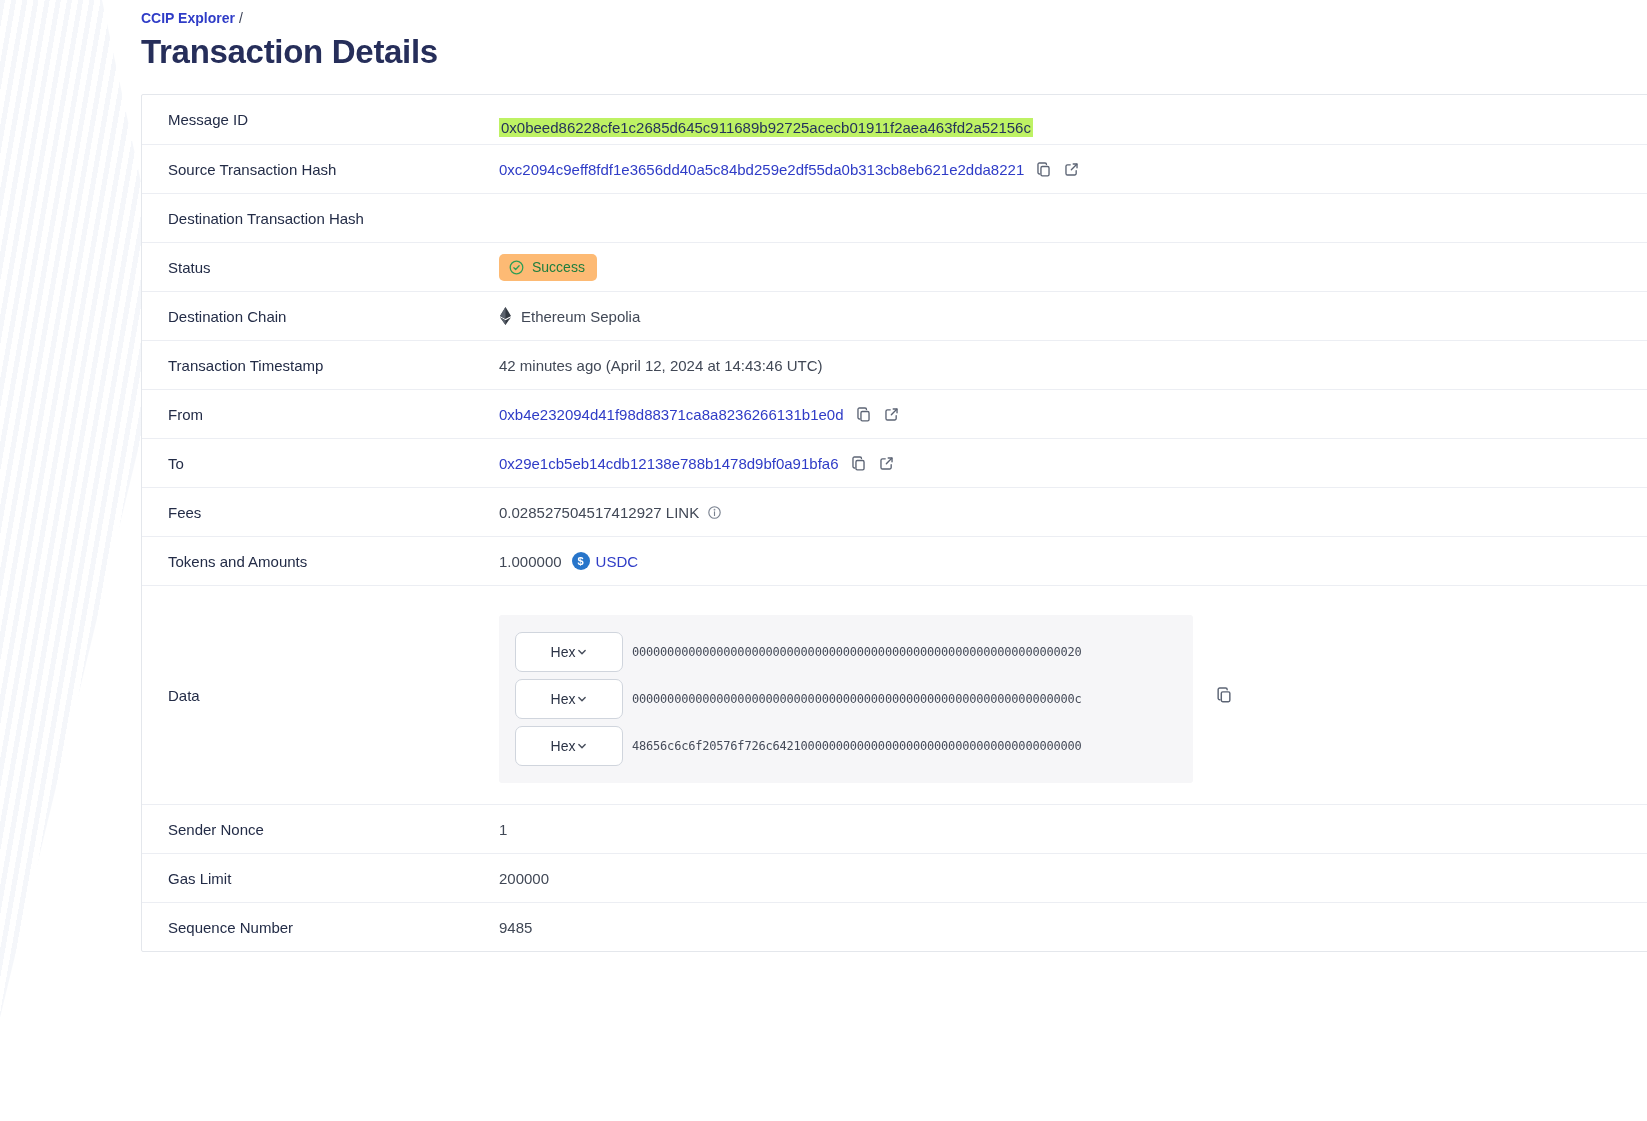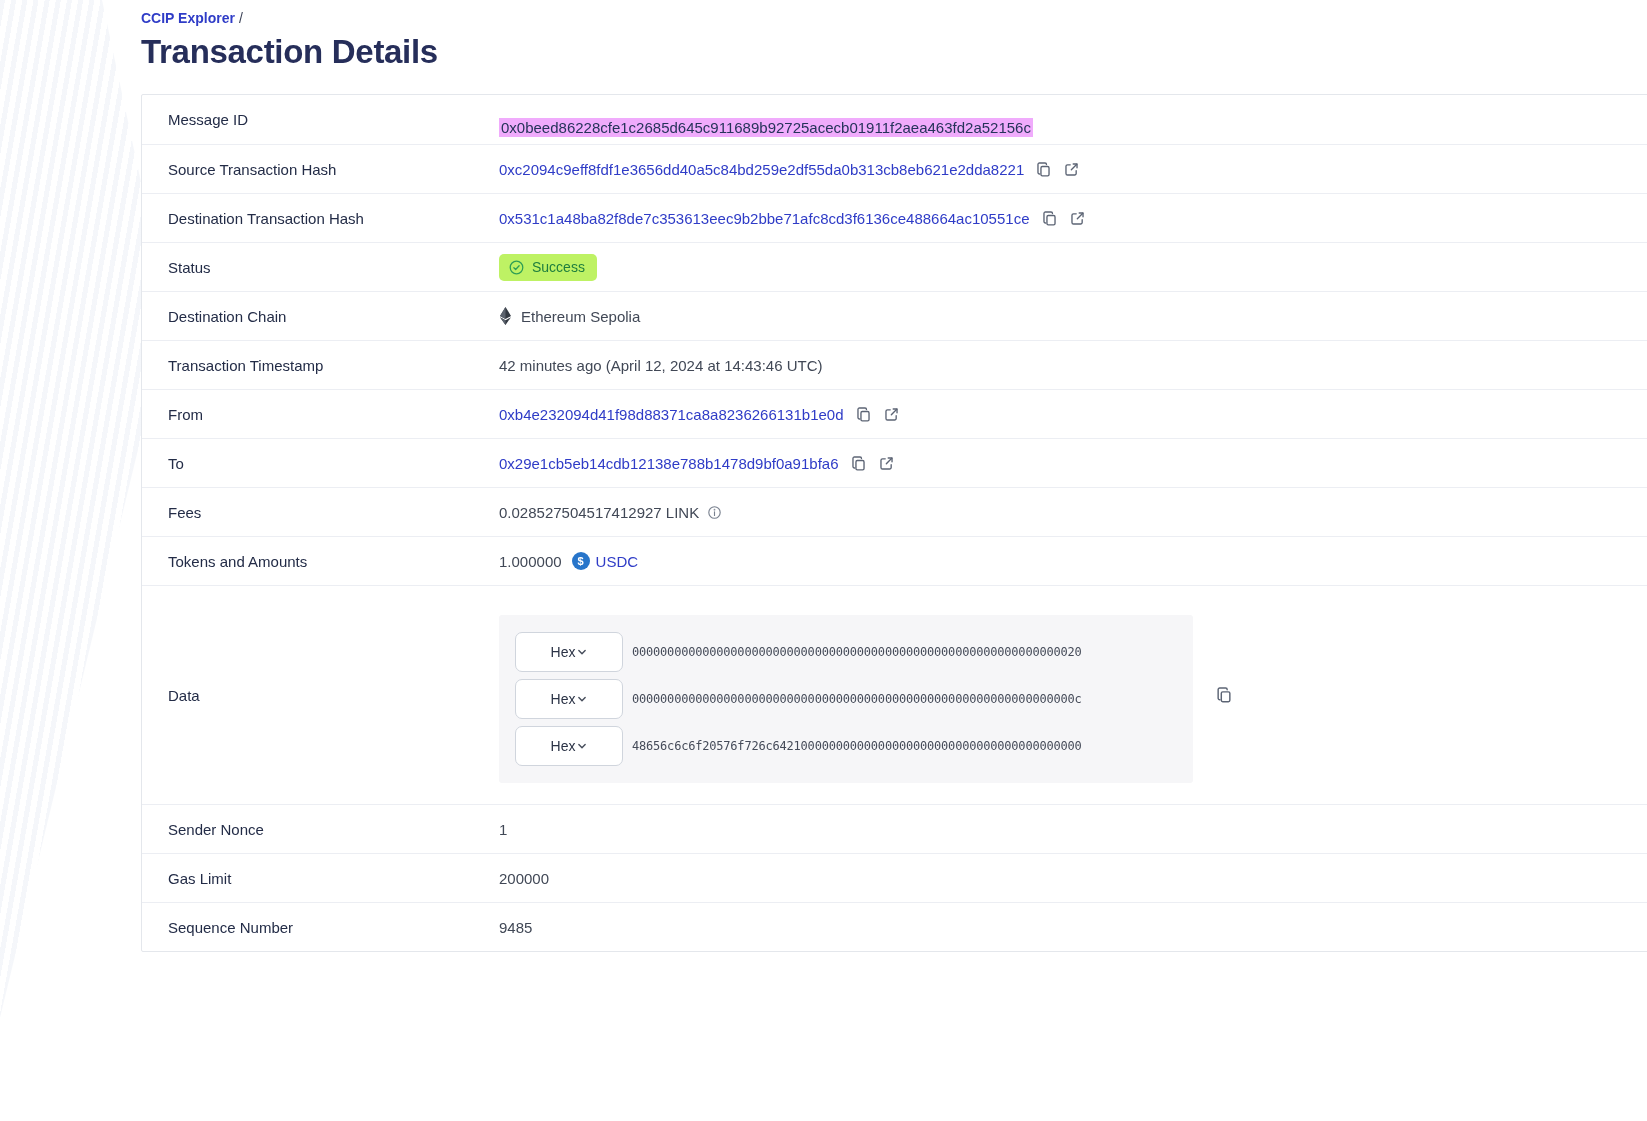--- a/index.html
+++ b/index.html
@@ -29,27 +29,27 @@
     display:inline-block; padding:10px 24px 15px 24px; font-size:15px; font-weight:700;
     color:#2b3fd0; border-bottom:3px solid #3146d2; cursor:pointer;
   }
 
   .card { margin-top:23px; border:1px solid #e4e7ec; border-radius:2px; background:#fff; }
   .row { display:flex; align-items:center; min-height:49px; border-top:1px solid #eceef3; }
   .row:first-child { border-top:none; }
   .label { width:357px; padding-left:26px; font-size:15px; color:#232c47; flex:none; }
   .value { display:flex; align-items:center; font-size:15px; color:#414856; }
 
-  .hl { background:#f0abfc; color:#25335a; padding:1px 2px;margin-top:16px; }
+  .hl { background:#bef264; color:#25335a; padding:1px 2px;margin-top:16px; }
   a.hash { color:#2f3cc7; text-decoration:none; cursor:pointer; }
   .iconbtn { display:inline-flex; align-items:center; margin-left:11px; cursor:pointer; color:#5c6474; }
   .iconbtn svg { display:block; }
 
   .pill {
-    display:inline-flex; align-items:center; gap:7px; background:#bef264;
+    display:inline-flex; align-items:center; gap:7px; background:#fdba74;
     border-radius:5px; padding:5px 12px 5px 9px; font-size:14px; color:#1e7e3e; font-weight:400;
   }
 
   .chainicon { display:inline-flex; margin-right:9px; }
   .avax { width:20px; height:20px; border-radius:50%; background:#e84142; display:inline-flex; align-items:center; justify-content:center; }
 
   .infoicon { display:inline-flex; margin-left:8px; color:#79818f; }
 
   .usdc {
     width:18px; height:18px; border-radius:50%; background:#2775ca; color:#fff;
@@ -114,36 +114,20 @@
               <path d="M8.5 4.5H5.3A1.8 1.8 0 0 0 3.5 6.3v8.4a1.8 1.8 0 0 0 1.8 1.8h8.4a1.8 1.8 0 0 0 1.8-1.8v-3.2"></path>
               <path d="M12 3.5h4.5V8"></path>
               <path d="M16.2 3.8 9.8 10.2"></path>
             </svg>
         </span>
       </div>
     </div>
 
     <div class="row">
       <div class="label">Destination Transaction Hash</div>
-      <div class="value">
-        <a class="hash">0x531c1a48ba82f8de7c353613eec9b2bbe71afc8cd3f6136ce488664ac10551ce</a>
-        <span class="iconbtn">
-          <svg width="17" height="17" viewBox="0 0 20 20" fill="none" stroke="currentColor" stroke-width="1.6" stroke-linecap="round" stroke-linejoin="round">
-              <rect x="7" y="6.5" width="9.5" height="11" rx="1.6"></rect>
-              <path d="M13.5 4.2V4a1.7 1.7 0 0 0-1.7-1.7H5.2A1.7 1.7 0 0 0 3.5 4v9.6a1.7 1.7 0 0 0 1.7 1.7h.3"></path>
-            </svg>
-        </span>
-        <span class="iconbtn">
-          <svg width="17" height="17" viewBox="0 0 20 20" fill="none" stroke="currentColor" stroke-width="1.6" stroke-linecap="round" stroke-linejoin="round">
-              <path d="M8.5 4.5H5.3A1.8 1.8 0 0 0 3.5 6.3v8.4a1.8 1.8 0 0 0 1.8 1.8h8.4a1.8 1.8 0 0 0 1.8-1.8v-3.2"></path>
-              <path d="M12 3.5h4.5V8"></path>
-              <path d="M16.2 3.8 9.8 10.2"></path>
-            </svg>
-        </span>
-      </div>
     </div>
 
     <div class="row">
       <div class="label">Status</div>
       <div class="value">
         <span class="pill">
           <span style="display:inline-flex;">
             <svg width="17" height="17" viewBox="0 0 20 20" fill="none" stroke="#2e9e55" stroke-width="1.5" stroke-linecap="round" stroke-linejoin="round">
                 <circle cx="10" cy="10" r="7.4"></circle>
                 <path d="M6.9 10.3l2.1 2.1 4.1-4.5"></path>

